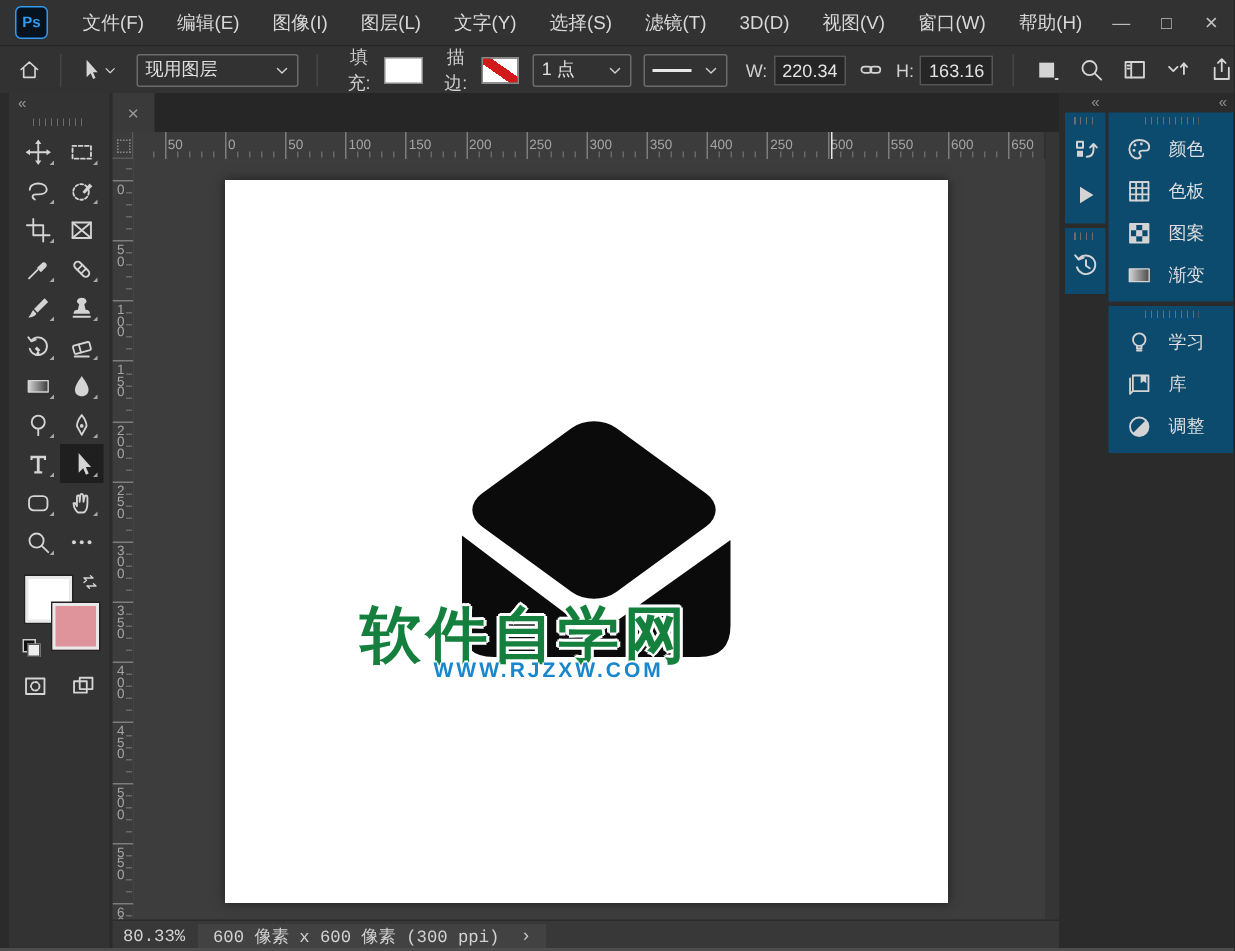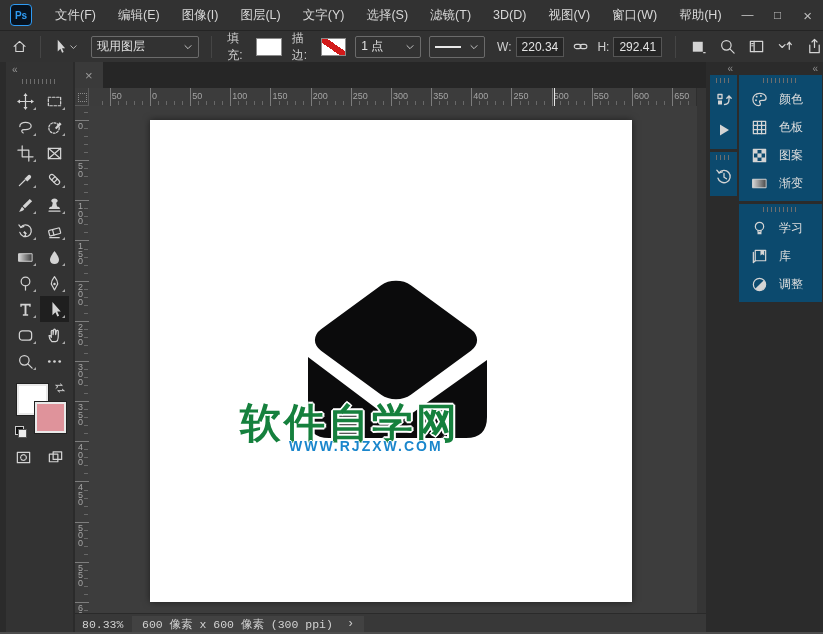--- a/index.html
+++ b/index.html
@@ -15,21 +15,21 @@
            background:#07121f;color:#2f9bf4;font-size:10px;font-weight:bold;
            display:flex;align-items:center;justify-content:center;flex:0 0 auto;}
   #menubar{display:flex;margin-left:12px;}
   .menu-item{padding:0 11px;font-size:12.5px;color:#d8d8d8;line-height:30px;white-space:nowrap;}
   #win-controls{margin-left:auto;margin-right:8px;display:flex;}
   .wc{width:30px;height:24px;display:flex;align-items:center;justify-content:center;
       color:#bdbdbd;font-size:12px;}
 
   
   #optionsbar{position:absolute;left:0;top:31px;right:0;height:31px;background:#323232;
-              border-bottom:1px solid #222;display:flex;align-items:center;font-size:12px;color:#cfcfcf;}
+              border-bottom:1px solid #222;display:flex;align-items:center;font-size:12px;color:#cfcfcf;text-align:center;}
   .ob-div{width:1px;height:22px;background:#454545;}
   .ob-combo{height:20px;border:1px solid #6b6b6b;border-radius:2px;background:#323232;
             display:flex;align-items:center;padding:0 5px;font-size:12px;color:#e0e0e0;}
   .ob-combo .chev{margin-left:auto;width:10px;height:10px;}
   .ob-input{height:18px;border:1px solid #565656;background:#262626;color:#e3e3e3;
             font-size:12px;display:flex;align-items:center;padding:0 5px;}
   .swatch{width:28px;height:18px;border:1px solid #8a8a8a;box-sizing:border-box;}
   .swatch.fill{background:#ffffff;}
   .swatch.stroke{background:
      linear-gradient(to top right,#fff 38%,#d21a1a 38%,#d21a1a 62%,#fff 62%);}
@@ -187,21 +187,21 @@
     </div>
     <span style="margin-left:12px;">W:</span>
     <div class="ob-input" style="margin-left:4px;width:38px;">220.34</div>
     <span class="icon ob-icon" style="margin-left:9px;">
         <svg viewBox="0 0 18 18" fill="none" stroke="#d4d4d4" stroke-width="1.3" stroke-linecap="round" stroke-linejoin="round">
           <rect x="1.5" y="6.5" width="8" height="5" rx="2.5"></rect>
           <rect x="8.5" y="6.5" width="8" height="5" rx="2.5"></rect>
         </svg>
       </span>
     <span style="margin-left:9px;">H:</span>
-    <div class="ob-input" style="margin-left:4px;width:38px;">292.41</div>
+    <div class="ob-input" style="margin-left:4px;width:38px;">163.16</div>
     <span class="ob-div" style="margin-left:13px;"></span>
     <div id="ob-right-icons" style="display:flex;align-items:center;gap:12px;margin-left:14px;">
         <span class="icon ob-icon">
           <svg viewBox="0 0 18 18" fill="none" stroke="#d4d4d4" stroke-width="1.3" stroke-linecap="round" stroke-linejoin="round">
             <rect x="3" y="4" width="10.5" height="10.5" fill="#d4d4d4" stroke="none"></rect>
             <path d="M14.5 15.5 H16"></path>
           </svg>
         </span>
         <span class="icon ob-icon">
           <svg viewBox="0 0 18 18" fill="none" stroke="#d4d4d4" stroke-width="1.3" stroke-linecap="round" stroke-linejoin="round">

